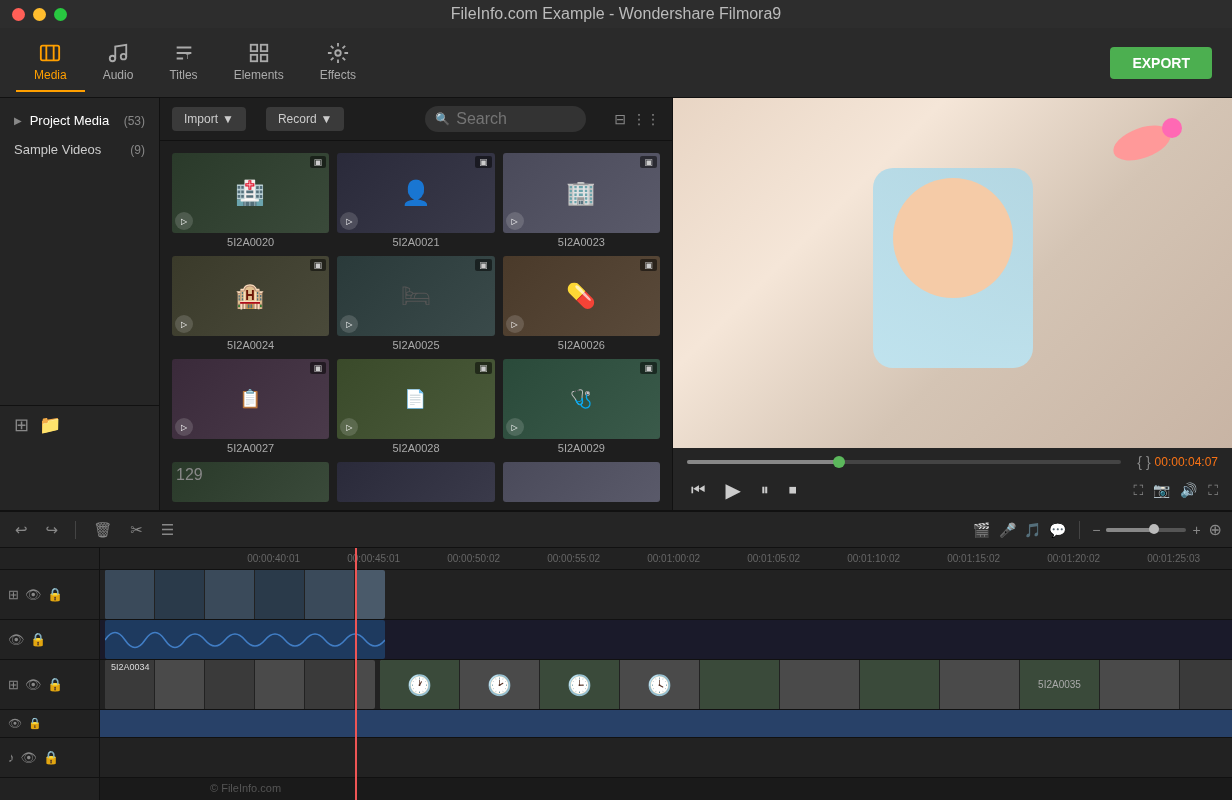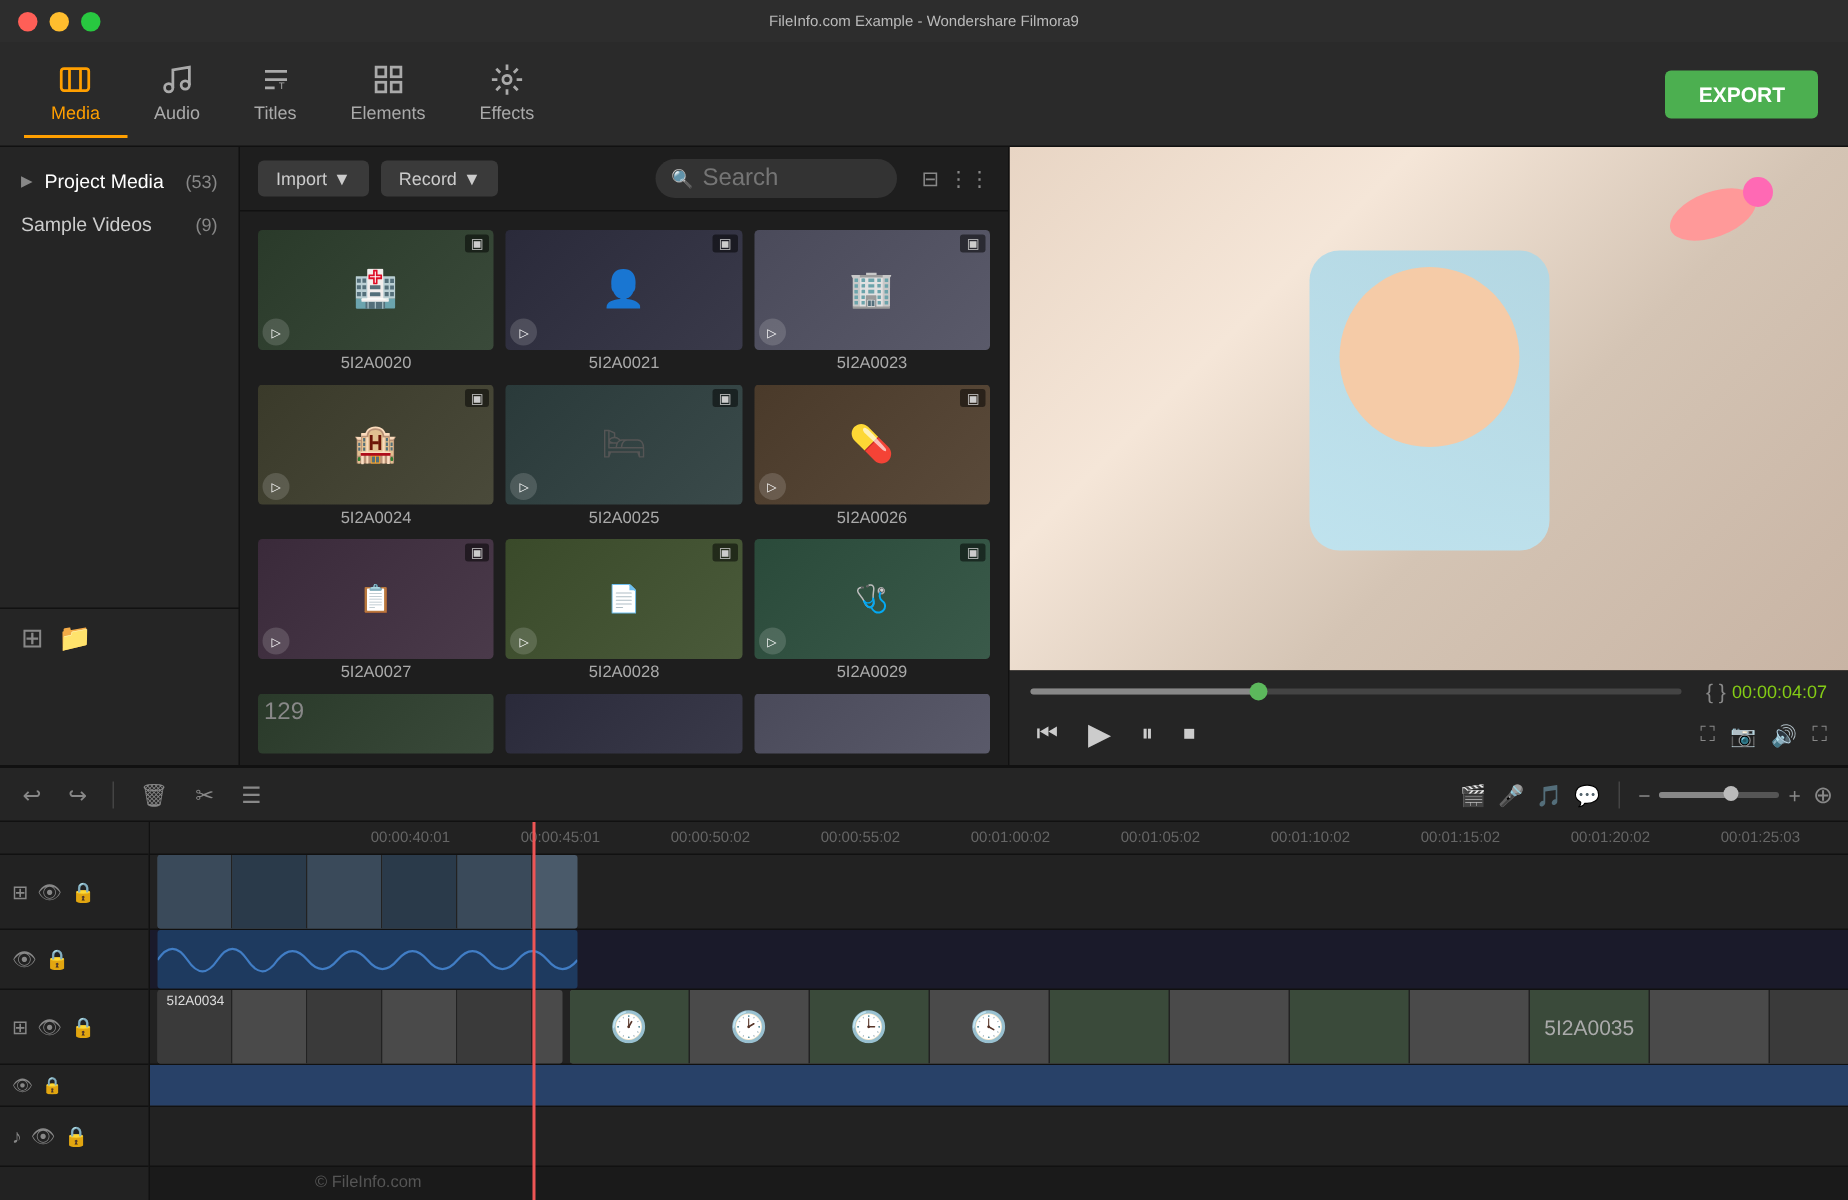--- a/index.html
+++ b/index.html
@@ -14,21 +14,21 @@
       padding: 0 12px;
       position: relative;
     }
     .traffic-lights { display: flex; gap: 8px; align-items: center; }
     .tl { width: 13px; height: 13px; border-radius: 50%; }
     .tl.red { background: #ff5f57; }
     .tl.yellow { background: #ffbd2e; }
     .tl.green { background: #28c840; }
     .title-bar-title {
       position: absolute; left: 50%; transform: translateX(-50%);
-      font-size: 10px; color: #bbb;
+      font-size: 16px; color: #bbb;
     }
 
     
     .top-toolbar {
       background: #2a2a2a;
       height: 70px;
       display: flex;
       align-items: center;
       padding: 0 16px;
       border-bottom: 1px solid #111;
@@ -71,21 +71,21 @@
     .sidebar-arrow { color: #888; margin-right: 4px; font-size: 10px; }
 
     
     .media-panel {
       flex: 1;
       background: #1e1e1e;
       display: flex;
       flex-direction: column;
     }
     .media-toolbar {
-      display: flex; align-items: center; padding: 8px 12px; gap: 8px;
+      display: flex; align-items: center; padding: 8px 12px; gap: 20px;
       border-bottom: 1px solid #111;
     }
     .media-btn {
       background: #3a3a3a; border: none; color: #ccc; padding: 5px 12px;
       border-radius: 4px; font-size: 12px; cursor: pointer; display: flex; align-items: center; gap: 4px;
     }
     .search-box {
       margin-left: auto; display: flex; align-items: center;
       background: #333; border-radius: 16px; padding: 4px 10px; gap: 6px;
     }
@@ -143,21 +143,21 @@
     }
     .scrubber-track {
       flex: 1; height: 4px; background: #444; border-radius: 2px; position: relative;
     }
     .scrubber-fill { height: 100%; width: 35%; background: #888; border-radius: 2px; }
     .scrubber-thumb {
       position: absolute; top: -4px; left: 35%;
       width: 12px; height: 12px; background: #5cb85c; border-radius: 50%;
       transform: translateX(-50%);
     }
-    .time-display { font-size: 12px; color: #84cc16; white-space: nowrap; }
+    .time-display { font-size: 12px; color: #f97316; white-space: nowrap; }
     .ctrl-buttons {
       display: flex; align-items: center; gap: 12px; justify-content: flex-start;
     }
     .ctrl-btn {
       background: none; border: none; color: #ccc; cursor: pointer; font-size: 16px;
       padding: 2px 4px;
     }
     .ctrl-right { margin-left: auto; display: flex; gap: 10px; align-items: center; }
 
     
@@ -624,21 +624,21 @@
         <div class="track-clip" style="left:280px;width:860px;height:100%;background:#555;border-radius:2px;display:flex;align-items:center;">
           <div style="display:flex;height:100%;overflow:hidden;width:100%;">
             <div style="width:80px;height:100%;background:#3a4a3a;flex-shrink:0;border-right:1px solid #222;display:flex;align-items:center;justify-content:center;font-size:20px;">🕐</div>
             <div style="width:80px;height:100%;background:#4a4a4a;flex-shrink:0;border-right:1px solid #222;display:flex;align-items:center;justify-content:center;font-size:20px;">🕑</div>
             <div style="width:80px;height:100%;background:#3a4a3a;flex-shrink:0;border-right:1px solid #222;display:flex;align-items:center;justify-content:center;font-size:20px;">🕒</div>
             <div style="width:80px;height:100%;background:#4a4a4a;flex-shrink:0;border-right:1px solid #222;display:flex;align-items:center;justify-content:center;font-size:20px;">🕓</div>
             <div style="width:80px;height:100%;background:#3a4a3a;flex-shrink:0;border-right:1px solid #222;"></div>
             <div style="width:80px;height:100%;background:#4a4a4a;flex-shrink:0;border-right:1px solid #222;"></div>
             <div style="width:80px;height:100%;background:#3a4a3a;flex-shrink:0;border-right:1px solid #222;"></div>
             <div style="width:80px;height:100%;background:#4a4a4a;flex-shrink:0;border-right:1px solid #222;"></div>
-            <div style="width:80px;height:100%;background:#3a4a3a;flex-shrink:0;border-right:1px solid #222;display:flex;align-items:center;justify-content:center;font-size:14px;color:#aaa;">5I2A0035</div>
+            <div style="width:80px;height:100%;background:#3a4a3a;flex-shrink:0;border-right:1px solid #222;display:flex;align-items:center;justify-content:center;font-size:10px;color:#aaa;">5I2A0035</div>
             <div style="width:80px;height:100%;background:#4a4a4a;flex-shrink:0;border-right:1px solid #222;"></div>
             <div style="flex:1;background:#3a3a3a;"></div>
           </div>
         </div>
       </div>
 
       <div class="track-row" style="height:28px;background:#222;">
         <div style="position:absolute;left:0;right:0;top:0;bottom:0;background:#2a4a7a;opacity:0.8;"></div>
       </div>
 

